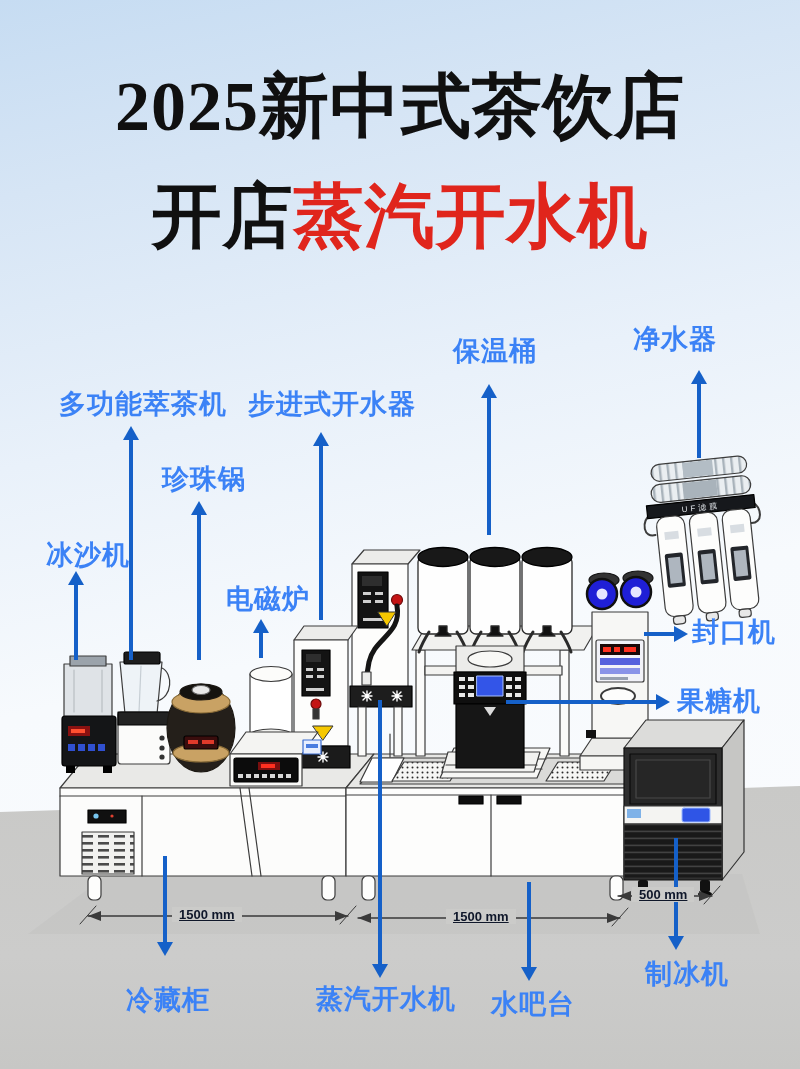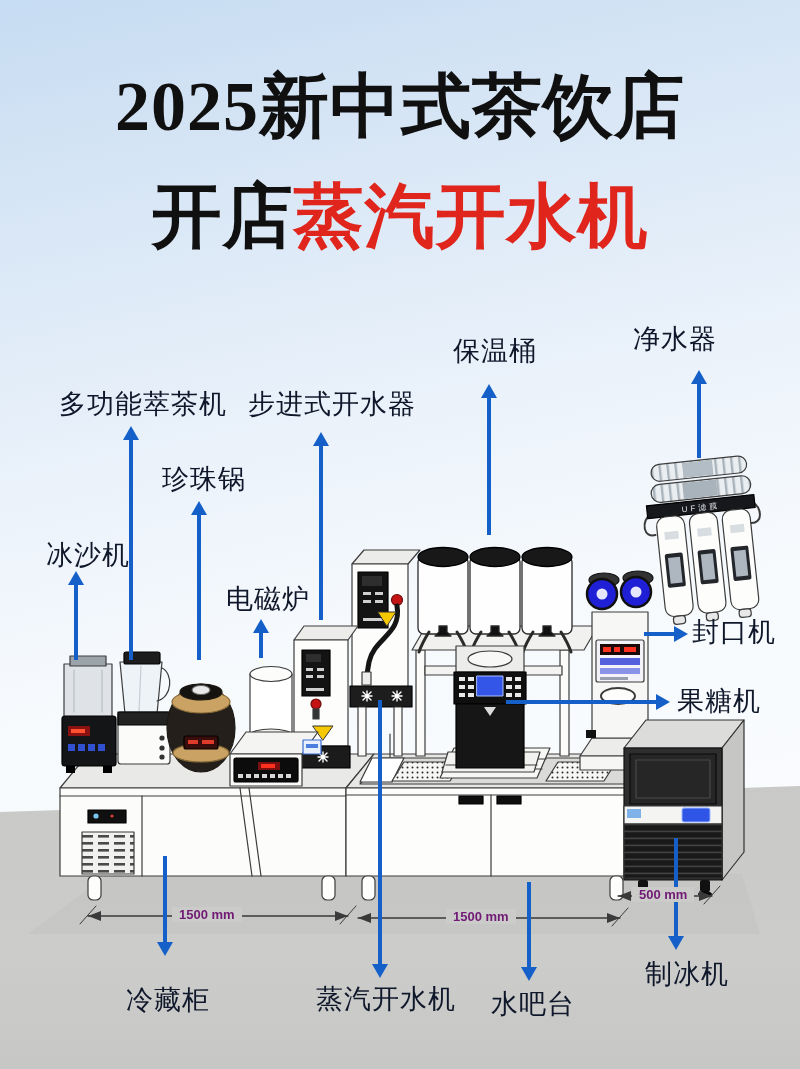--- a/index.html
+++ b/index.html
@@ -10,30 +10,30 @@
   .floor{position:absolute;left:0;top:786px;width:800px;height:283px;
          background:linear-gradient(180deg,#c9c9c7 0%,#cccccb 60%,#c7c7c5 100%);
          clip-path:polygon(0 26px,100% 0,100% 100%,0 100%);}
   .scene{position:absolute;left:0;top:0;width:800px;height:1069px;}
   .title{position:absolute;left:0;width:800px;text-align:center;
          font-family:"Liberation Serif","DejaVu Serif",serif;font-weight:900;color:#101010;
          font-size:70px;line-height:1.0;letter-spacing:1px;white-space:nowrap;}
   .title.l1{top:72px;}
   .title.l2{top:182px;}
   .red{color:#e0251c;}
-  .lbl{position:absolute;color:#0f172a;font-weight:400;font-size:27px;line-height:1.05;
+  .lbl{position:absolute;color:#3b82f6;font-weight:700;font-size:27px;line-height:1.05;
        white-space:nowrap;letter-spacing:1px;}
   .arrow{position:absolute;}
   .aline{position:absolute;background:#1560c8;}
   .ahead{position:absolute;width:0;height:0;}
   .ahead.up{border-left:8px solid transparent;border-right:8px solid transparent;border-bottom:14px solid #1560c8;}
   .ahead.down{border-left:8px solid transparent;border-right:8px solid transparent;border-top:14px solid #1560c8;}
   .ahead.right{border-top:8px solid transparent;border-bottom:8px solid transparent;border-left:14px solid #1560c8;}
-  .dim{position:absolute;font-size:13px;font-weight:700;color:#701a75;background:#cbcbc9;
-       padding:0 7px;white-space:nowrap;}
+  .dim{position:absolute;font-size:13px;font-weight:700;color:#0f172a;background:#cbcbc9;
+       padding:0 7px;white-space:nowrap;text-decoration:underline;}
   svg{position:absolute;left:0;top:0;}
 </style>
 </head>
 <body>
 
 <div class="bg"></div>
 <div class="floor"></div>
 
 <svg class="scene" width="800" height="1069" viewBox="0 0 800 1069" stroke-linejoin="round" stroke-linecap="round">
   <defs>

